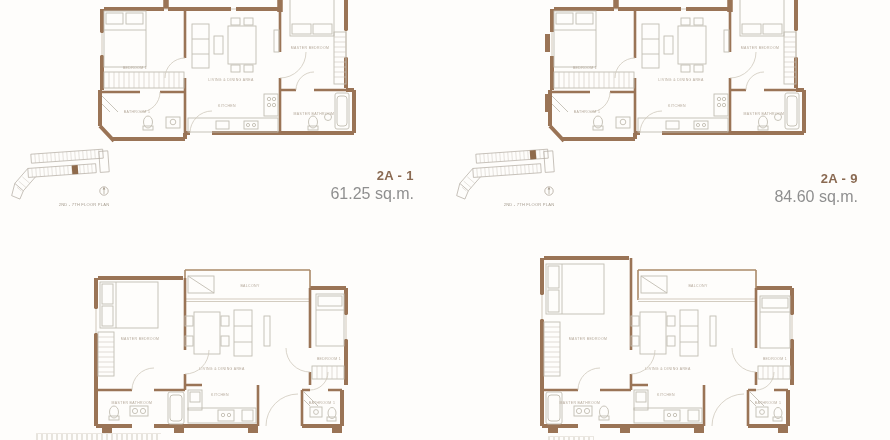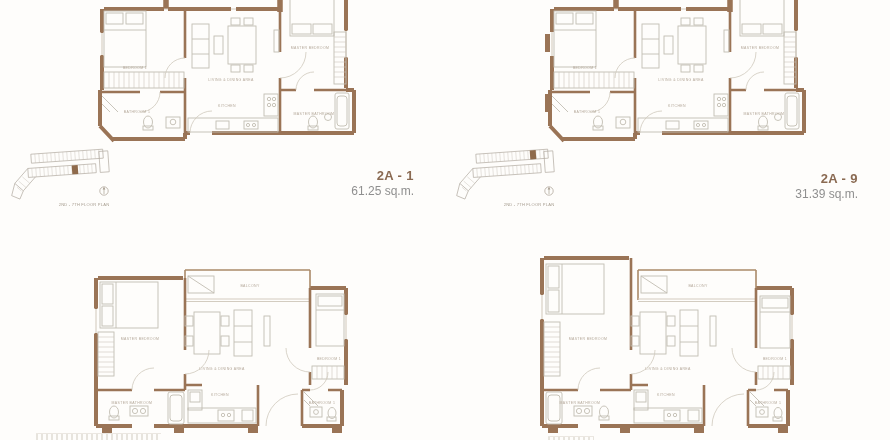--- a/index.html
+++ b/index.html
@@ -6,21 +6,21 @@
   body{
     width:890px;height:440px;position:relative;overflow:hidden;
     background:#fefdfb;
     font-family:"Liberation Sans", sans-serif;
   }
   .sheet{position:absolute;inset:0;border-radius:27px;}
   .plan{position:absolute;}
   .plan svg{display:block;width:100%;height:100%;overflow:visible;}
   .unit-label{position:absolute;text-align:right;line-height:1.15;}
   .unit-name{font-size:13px;font-weight:bold;color:#8a6a52;letter-spacing:.4px;}
-  .unit-area{font-size:12px;color:#8f8f8f;margin-top:1px;}
+  .unit-area{font-size:16px;color:#8f8f8f;margin-top:1px;}
   .keyplan{position:absolute;}
   .fragment{position:absolute;opacity:.55;
     background:repeating-linear-gradient(90deg,#d6d0c6 0 2px,transparent 2px 5px);
     border-top:1px solid #dcd6cc;}
   
   .wall{stroke:#9a7456;stroke-width:4;fill:none;}
   .wall-thick{stroke:#9a7456;stroke-width:5.5;fill:none;}
   .wall-in{stroke:#9a7456;stroke-width:2.6;fill:none;}
   .wall-thin{stroke:#ab8a69;stroke-width:1.6;fill:none;}
   .win{stroke:#d3ccc0;stroke-width:1.1;fill:none;}
@@ -285,21 +285,21 @@
         <circle class="compass" cx="96" cy="49" r="4.2"></circle>
         <path class="compass" d="M96 52 V46.5"></path>
         <path class="compass-arrow" d="M96 44.8 L94.6 47.6 H97.4 Z"></path>
       </g>
       <text class="kp-caption" x="76" y="64">2ND - 7TH FLOOR PLAN</text>
     </svg>
   </div>
 
   <div class="unit-label" style="left:744px;top:172px;width:114px;">
     <div class="unit-name">2A - 9</div>
-    <div class="unit-area">31.39 sq.m.</div>
+    <div class="unit-area">84.60 sq.m.</div>
   </div>
 
   <div class="plan" style="left:80px;top:250px;width:285px;height:190px;">
     <svg viewBox="0 0 285 190">
       <g>
         <path class="wall" d="M18 28 H103 M16 28 V58 M16 84 V140 M16 140 V176 M16 176 H52 M74 176 H104 M104 176 H178 M222 176 H262 M262 176 V140 M230 38 H266 M266 38 V64 M266 90 V135"></path>
         <path class="wall-thin" d="M105 20 H230 M105 20 V50 M230 20 V50"></path>
         <path class="win" d="M16 58 V84 M266 64 V90 M105 49 H230 M105 51.5 H230"></path>
         <path class="wall-in" d="M105 28 V100 M105 124 V140 M16 140 H52 M74 140 H105 M230 38 V98 M230 122 V135 M222 140 H230 M248 140 H262 M178 135 V176 M222 140 V176 M105 135 H122"></path>
         <rect class="jamb" x="22" y="176" width="10" height="7"></rect>

